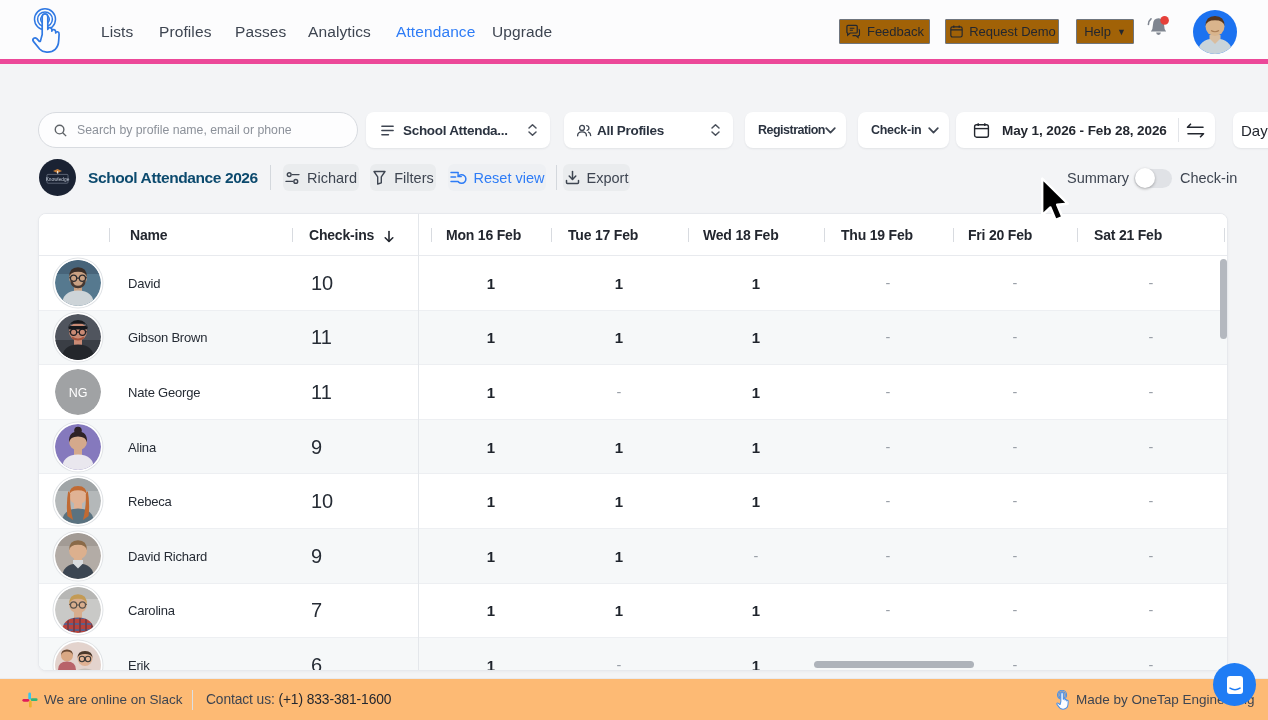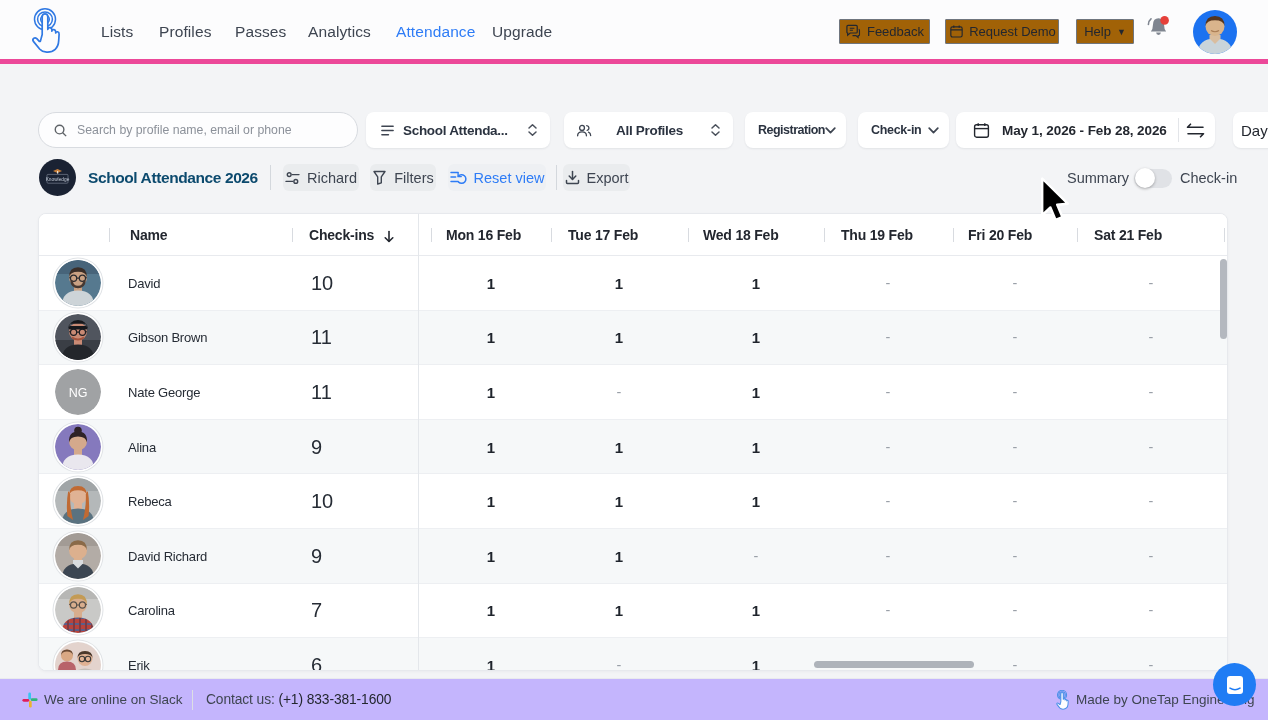--- a/index.html
+++ b/index.html
@@ -30,21 +30,21 @@
 .trow .rav svg { border-radius:50%; display:block; }
 .trow .rname { position:absolute; left:89px; top:50%; transform:translateY(-50%); font-size:13px; letter-spacing:-0.2px; color:#262c35; }
 .trow .rci { position:absolute; left:272px; top:50%; transform:translateY(-50%); font-size:20px; color:#262c35; }
 .trow .v1 { position:absolute; top:50%; transform:translate(-50%,-50%); font-size:15px; font-weight:bold; color:#1f242c; margin-left:-38px; }
 .trow .vd { position:absolute; top:50%; transform:translate(-50%,-50%); font-size:14.5px; color:#9aa0a8; margin-left:-38px; }
 #vline { position:absolute; left:379px; top:0; width:1px; height:458px; background:#e4e7eb; }
 #vsb { position:absolute; left:1181px; top:45px; width:7px; height:80px; background:#b4b8bf; border-radius:3.5px; }
 #hsb { position:absolute; left:775px; top:447px; width:160px; height:7px; background:#aeb3ba; border-radius:4px; }
 
 
-#footer { position:absolute; left:0; top:678px; width:1268px; height:42px; background:#c4b5fd; border-top:1px solid #e9eaee; }
+#footer { position:absolute; left:0; top:678px; width:1268px; height:42px; background:#fdba74; border-top:1px solid #e9eaee; }
 </style></head>
 <body>
 
 <div id="nav">
   <div class="abs" style="left:29px;top:8px;"><svg width="34" height="46" viewBox="0 0 34 46">
 <g fill="none" stroke="#3079e3" stroke-width="1.5">
 <circle cx="16" cy="11.3" r="4.3"></circle>
 <circle cx="16" cy="11.3" r="7.4"></circle>
 <circle cx="16" cy="11.3" r="10.5"></circle>
 </g>
@@ -129,21 +129,21 @@
 </div>
 <div class="fbox" style="left:564px;width:169px">
   <span style="margin-left:12px;display:flex">
       <svg width="16" height="15" viewBox="0 0 17 16" fill="none" stroke="#3e4551" stroke-width="1.4" stroke-linecap="round">
         <circle cx="6.4" cy="5.2" r="2.6"></circle>
         <path d="M1.7 13.6 Q1.7 9.4 6.4 9.4 Q11.1 9.4 11.1 13.6"></path>
         <path d="M11.4 2.9 Q13.8 3.4 13.8 5.4 Q13.8 7.4 11.9 7.8"></path>
         <path d="M13.3 9.8 Q15.6 10.6 15.6 13.4"></path>
       </svg>
     </span>
-  <span style="margin-left:24px;font-size:13.5px;font-weight:bold;color:#2b3340;letter-spacing:-0.3px">All Profiles</span>
+  <span style="margin-left:5px;font-size:13.5px;font-weight:bold;color:#2b3340;letter-spacing:-0.3px">All Profiles</span>
   <span style="position:absolute;right:12px;display:flex">
       <svg width="11" height="14" viewBox="0 0 11 14" fill="none" stroke="#4a505b" stroke-width="1.5" stroke-linecap="round" stroke-linejoin="round">
         <path d="M2 5 L5.5 1.7 L9 5"></path>
         <path d="M2 9 L5.5 12.3 L9 9"></path>
       </svg>
     </span>
 </div>
 <div class="fbox" style="left:745px;width:101px">
   <span style="margin-left:13px;font-size:12.5px;font-weight:bold;color:#2b3340;letter-spacing:-0.5px">Registration</span>
   <span style="position:absolute;right:10px;display:flex">

